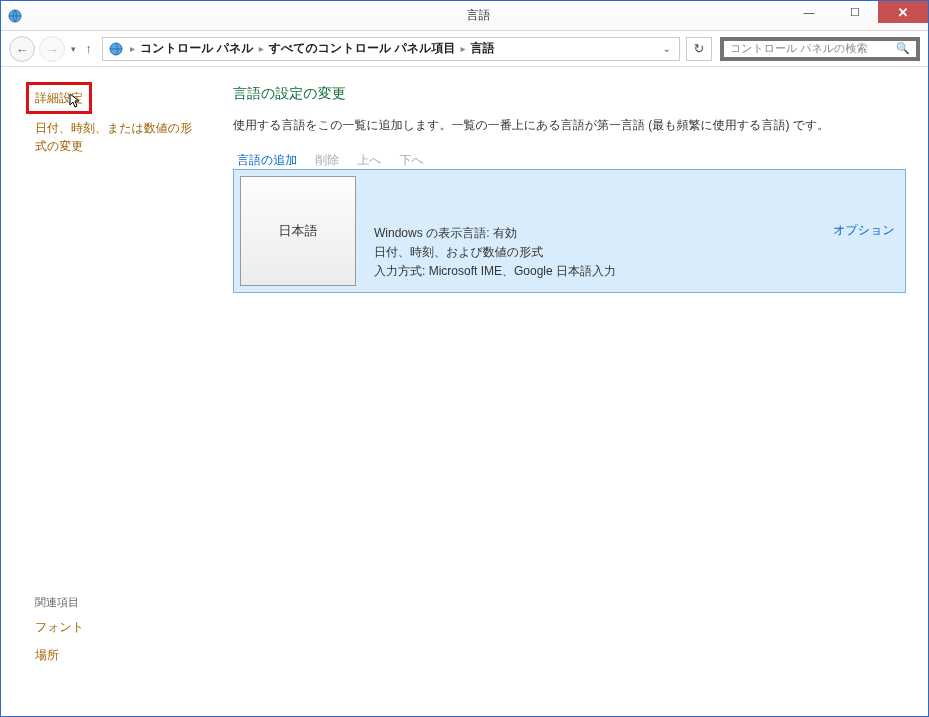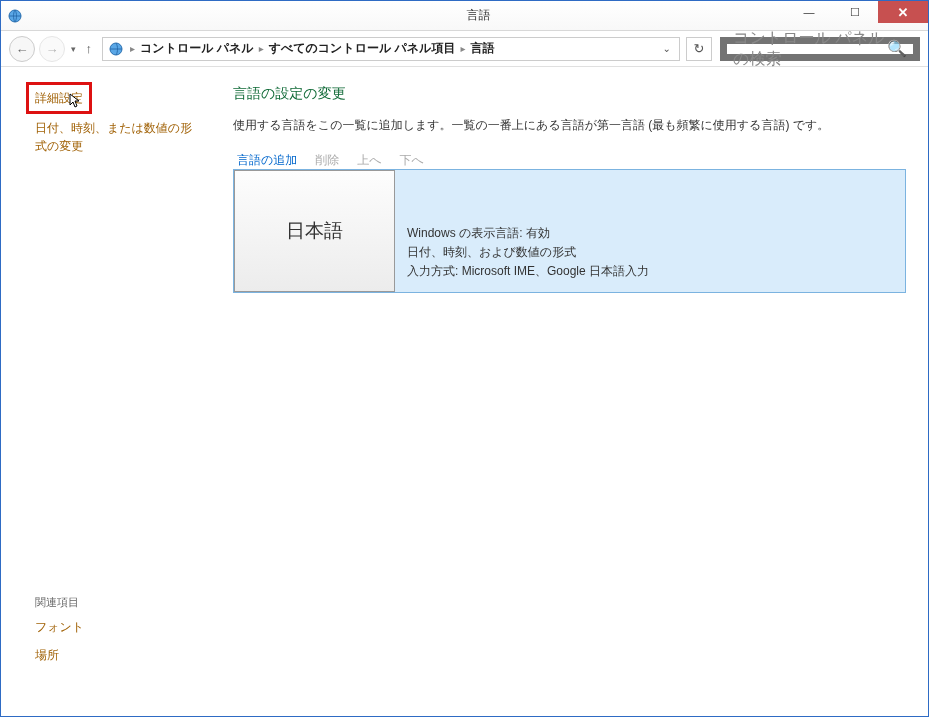--- a/index.html
+++ b/index.html
@@ -15,40 +15,40 @@
 .nav-arrow { width: 26px; height: 26px; border: 1px solid #ccc; border-radius: 50%; display: flex; align-items: center; justify-content: center; color: #666; font-size: 13px; background: #f7f7f7; }
 .nav-arrow.disabled { opacity: 0.5; }
 .nav-dropdown { font-size: 9px; color: #666; margin-left: 2px; }
 .nav-up { font-size: 13px; color: #555; margin: 0 6px; }
 .breadcrumb { flex: 1; height: 24px; border: 1px solid #ccc; display: flex; align-items: center; padding: 0 4px; font-size: 12px; gap: 2px; background: #fff; }
 .breadcrumb .bc-icon { width: 18px; height: 18px; display: flex; align-items: center; justify-content: center; }
 .breadcrumb .sep { color: #888; font-size: 10px; margin: 0 3px; }
 .breadcrumb .trail { color: #222; font-weight: bold; }
 .bc-drop { margin-left: auto; color: #555; font-size: 10px; margin-right: 4px; }
 .refresh { width: 26px; height: 24px; border: 1px solid #ccc; display: flex; align-items: center; justify-content: center; font-size: 13px; color: #555; margin-left: 2px; }
-.searchbox { width: 200px; height: 24px; border: 7px solid #737373; display: flex; align-items: center; padding: 0 6px; font-size: 16px; color: #888; margin-left: 4px; background: #fff; }
+.searchbox { width: 200px; height: 24px; border: 4px solid #737373; display: flex; align-items: center; padding: 0 6px; font-size: 11px; color: #888; margin-left: 4px; background: #fff; }
 .searchbox .placeholder { flex: 1; }
 .searchbox .sicon { color: #555; }
 .content { display: flex; height: calc(100% - 66px); }
 .sidebar { width: 210px; padding: 20px 12px 12px 34px; font-size: 12px; }
 .sidebar .home-link { color: #333; margin-bottom: 16px; }
 .sidebar .link { color: #a16207; margin-bottom: 10px; cursor: pointer; line-height: 1.5; }
 .sidebar .link.highlighted { outline: 3px solid #d11; outline-offset: 2px; padding: 2px 4px; display: inline-block; margin-left: -4px; position: relative; }
 .sidebar .cursor { position: absolute; right: 4px; bottom: -6px; font-size: 14px; color: #000; }
 .sidebar .related { margin-top: auto; }
 .sidebar-wrap { display: flex; flex-direction: column; height: 100%; }
 .related-title { color: #666; margin-bottom: 8px; font-size: 11px; }
 .main { flex: 1; padding: 18px 22px; }
 .main h1 { color: #106a37; font-size: 14px; font-weight: normal; margin-bottom: 14px; }
 .main .desc { font-size: 12px; color: #333; margin-bottom: 18px; }
 .toolbar { display: flex; gap: 18px; font-size: 12px; padding-left: 4px; }
 .toolbar .tb-item { color: #0066cc; }
 .toolbar .tb-item.disabled { color: #aaa; }
 .lang-row { border: 1px solid #7bb3e0; background: #d9ecfb; display: flex; align-items: stretch; }
-.lang-name { width: 161px; border: 1px solid #999; background: linear-gradient(#fdfdfd,#ececec); display: flex; align-items: center; justify-content: center; font-size: 19px; color: #333; min-height: 58px; }
+.lang-name { width: 116px; border: 1px solid #999; background: linear-gradient(#fdfdfd,#ececec); display: flex; align-items: center; justify-content: center; font-size: 13px; color: #333; margin: 6px; min-height: 58px; }
 .lang-details { flex: 1; padding: 10px 12px; font-size: 12px; color: #333; line-height: 1.6; margin-top: 44px; }
 .lang-options { width: 82px; display: flex; align-items: center; justify-content: center; }
 .lang-options a { color: #0066cc; font-size: 12px; }
 .globe-icon { width: 16px; height: 16px; }
 </style>
 </head>
 <body>
 
 <div class="titlebar">
   <div class="titlebar-icon">
@@ -129,15 +129,18 @@
       <span class="tb-item disabled">上へ</span>
       <span class="tb-item disabled">下へ</span>
     </div>
     <div class="lang-row">
       <div class="lang-name">日本語</div>
       <div class="lang-details">
         <div>Windows の表示言語: 有効</div>
         <div>日付、時刻、および数値の形式</div>
         <div>入力方式: Microsoft IME、Google 日本語入力</div>
       </div>
+      <div class="lang-options">
+        <a>オプション</a>
+      </div>
     </div>
   </div>
 </div>
 
 </body></html>

